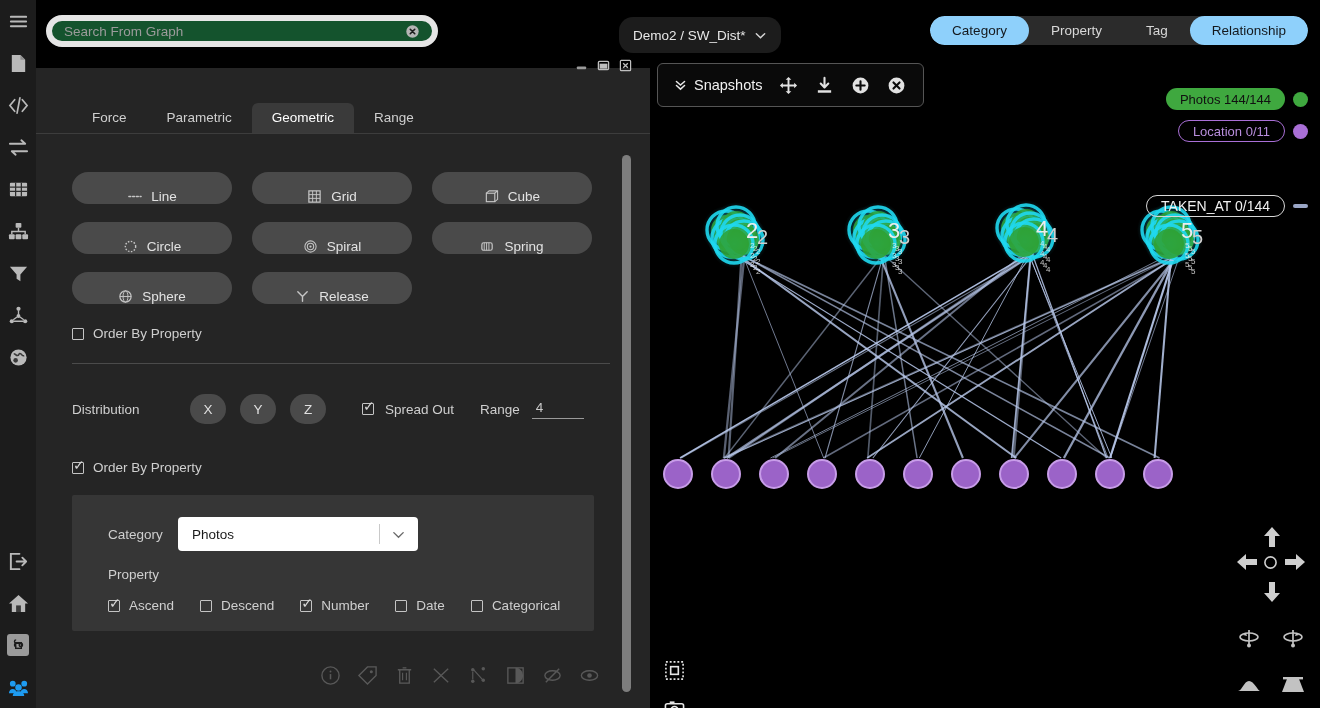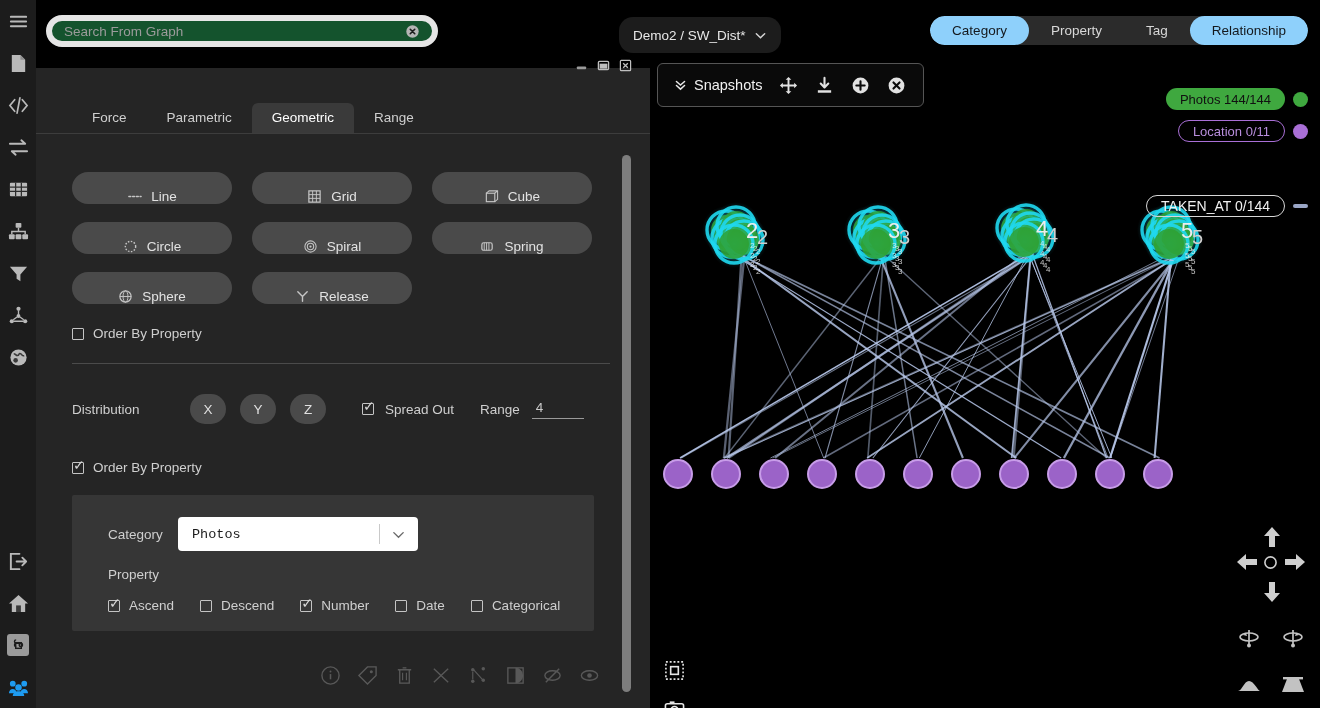--- a/index.html
+++ b/index.html
@@ -122,21 +122,21 @@
   #orderby2 { margin-top: 36px; }
 
   #order-card {
     margin-top: 20px; width: 522px; background: rgba(58,58,58,0.85);
     padding: 22px 0 18px 36px; border-radius: 2px;
   }
   .field-row { display: flex; align-items: center; margin-bottom: 16px; }
   .field-row .flabel { width: 70px; color: #cfcfcf; font-size: 13.5px; }
   .select {
     position: relative; width: 240px; height: 34px; background: #fff; border-radius: 4px;
-    display: flex; align-items: center; padding: 0 0 0 14px; cursor: pointer; font-family: Liberation Mono, monospace;
+    display: flex; align-items: center; padding: 0 0 0 14px; cursor: pointer;
   }
   .select .sval { color: #1a1a1a; font-size: 13.5px; }
   .select .sep { position: absolute; right: 38px; top: 7px; width: 1px; height: 20px; background: #c9c9c9; }
   .select .carv { position: absolute; right: 12px; top: 10px; color: #5a5a5a; }
 
   #sortflags { display: flex; align-items: center; gap: 26px; margin-top: 16px; }
 
   
   #panel-scroll {
     position: absolute; left: 622px; top: 155px; width: 9px; height: 537px;

